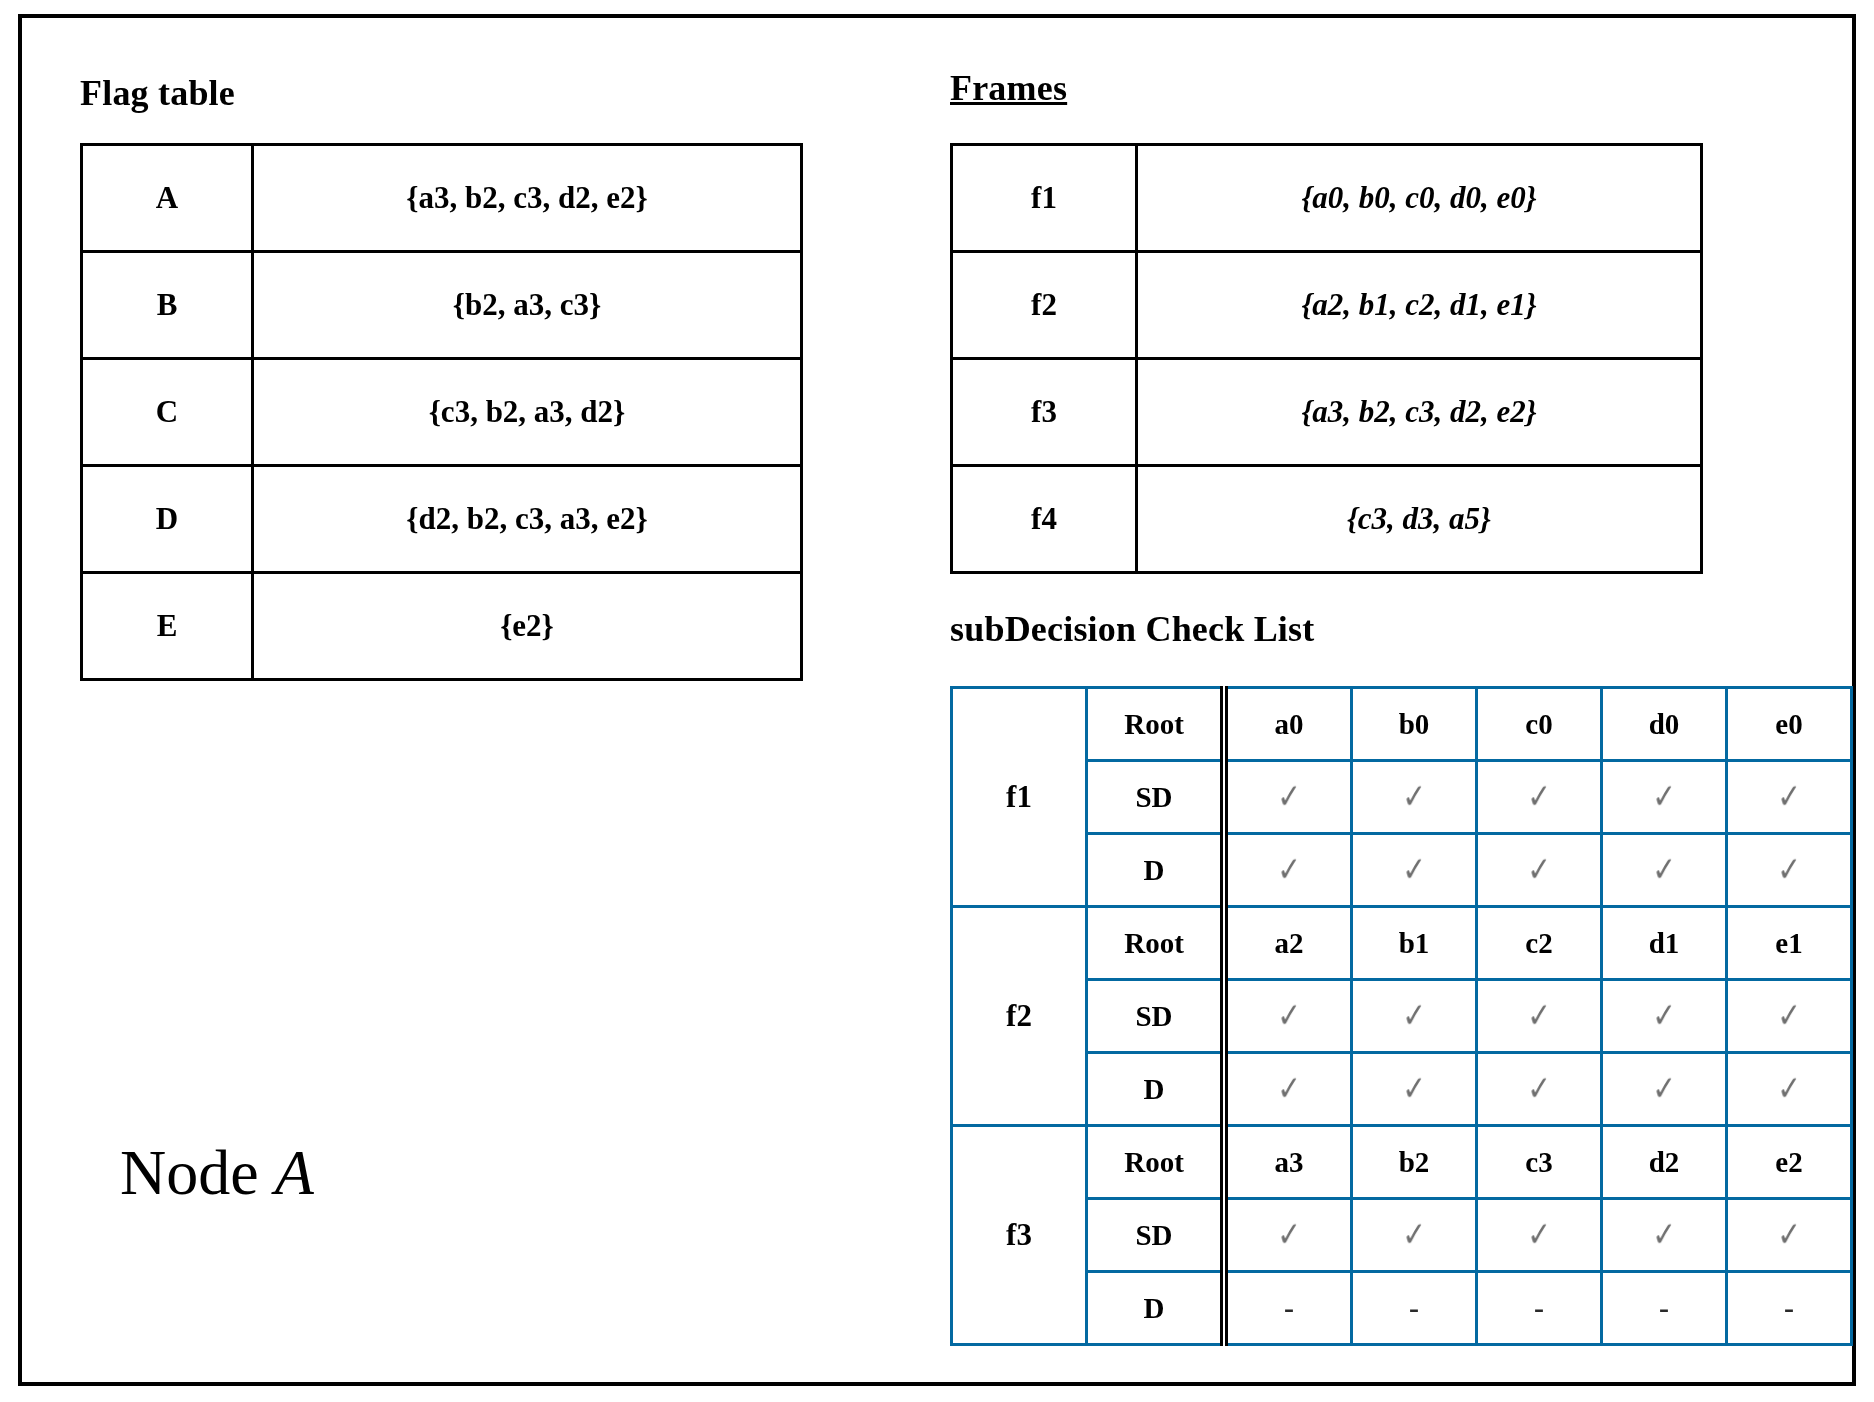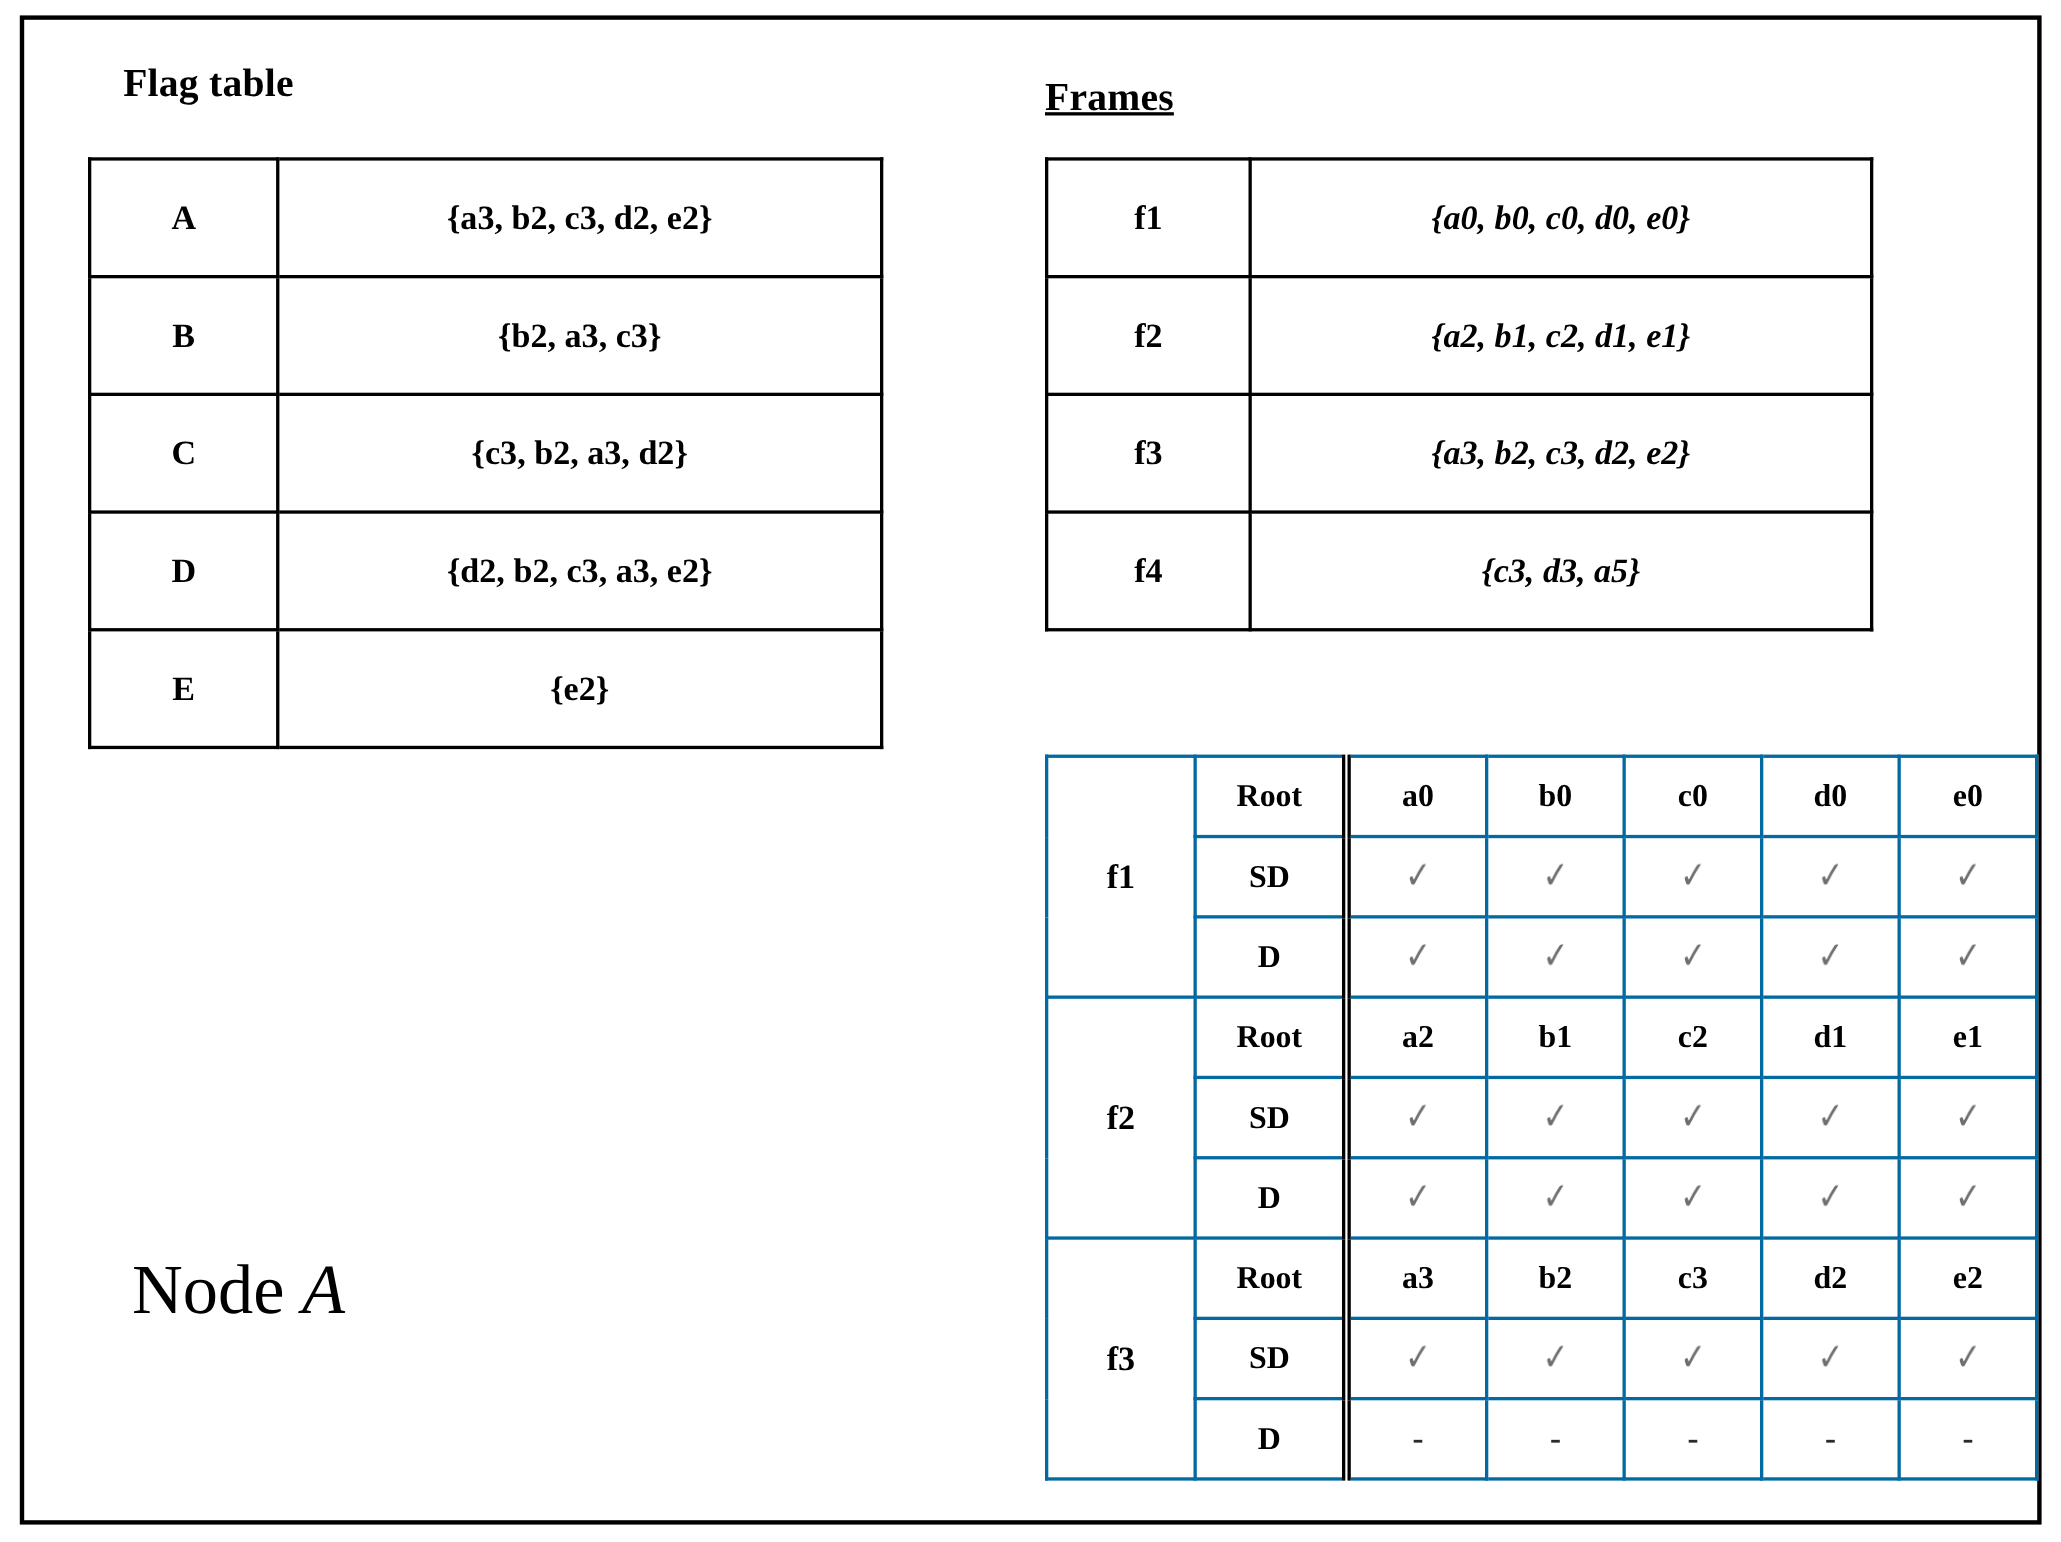--- a/index.html
+++ b/index.html
@@ -116,21 +116,21 @@
   #node-label .node-letter {
     font-style: italic;
   }
 </style>
 </head>
 <body>
 
 <div id="page">
   <div id="outer-frame"></div>
 
-  <div class="section-title" style="left:80px; top:54px;margin-left:32px;">Flag table</div>
+  <div class="section-title" style="left:80px; top:72px;">Flag table</div>
 
   <table class="grid" id="flag-table">
     <tbody>
       <tr>
         <td class="key">A</td>
         <td class="val">{a3, b2, c3, d2, e2}</td>
       </tr>
       <tr>
         <td class="key">B</td>
         <td class="val">{b2, a3, c3}</td>
@@ -166,20 +166,21 @@
         <td class="key">f3</td>
         <td class="val">{a3, b2, c3, d2, e2}</td>
       </tr>
       <tr>
         <td class="key">f4</td>
         <td class="val">{c3, d3, a5}</td>
       </tr>
     </tbody>
   </table>
 
+  <div class="section-title" style="left:950px; top:608px;">subDecision Check List</div>
 
   <table class="grid" id="sdcl-table">
     <tbody id="sdcl-body">
         <tr>
           <td class="frame-label" rowspan="3">f1</td>
           <td class="rowlabel">Root</td>
           <td class="cell first-data">a0</td>
           <td class="cell">b0</td>
           <td class="cell">c0</td>
           <td class="cell">d0</td>

